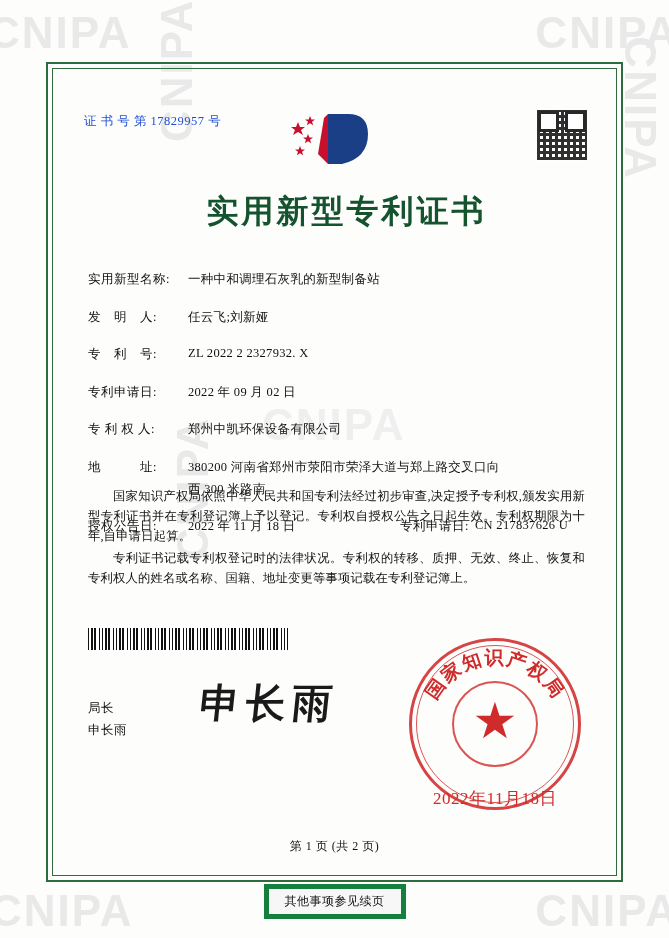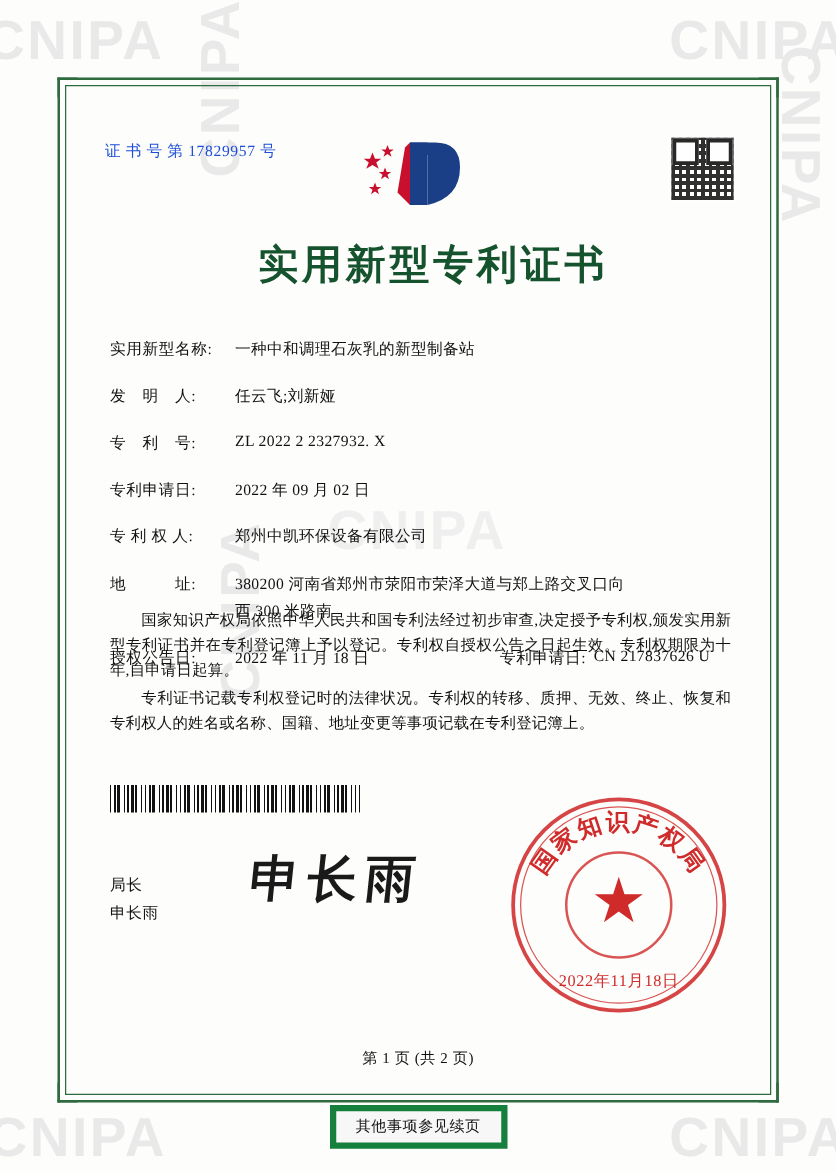--- a/index.html
+++ b/index.html
@@ -146,22 +146,22 @@
     color: #cf2b2b; font-size: 50px; line-height: 54px; text-align: center;
   }
   .seal .emb {
     position: absolute; left:50%; top:50%; transform:translate(-50%,-50%);
     width: 86px; height: 86px; border-radius:50%;
     border: 2px solid #cf2b2b; opacity:.8;
   }
   .arc { position: absolute; inset: 0; }
   .arc text { fill: #cf2b2b; font-family: "DejaVu Serif", serif; font-size: 19px; font-weight: 700; letter-spacing: 2px; }
   .seal-date {
-    position: absolute; left: 50%; bottom: 16px; transform: translateX(-50%);
-    color: #cf2b2b; font-size: 13px; white-space: nowrap; font-family:"Liberation Serif",serif;
+    position: absolute; left: 50%; bottom: 0; transform: translateX(-50%);
+    color: #cf2b2b; font-size: 17px; white-space: nowrap; font-family:"Liberation Serif",serif;
     letter-spacing: .5px;
   }
 
   
   .page-no {
     position: absolute; left: 0; right: 0; top: 770px;
     text-align: center; font-size: 12px; color: #111; letter-spacing: .5px;
   }
   .footnote {
     position: absolute; left: 50%; transform: translateX(-50%);

